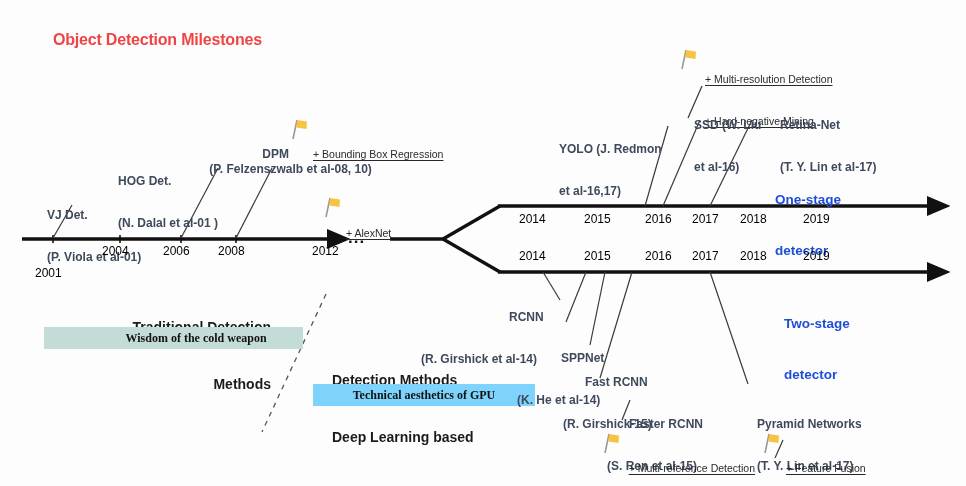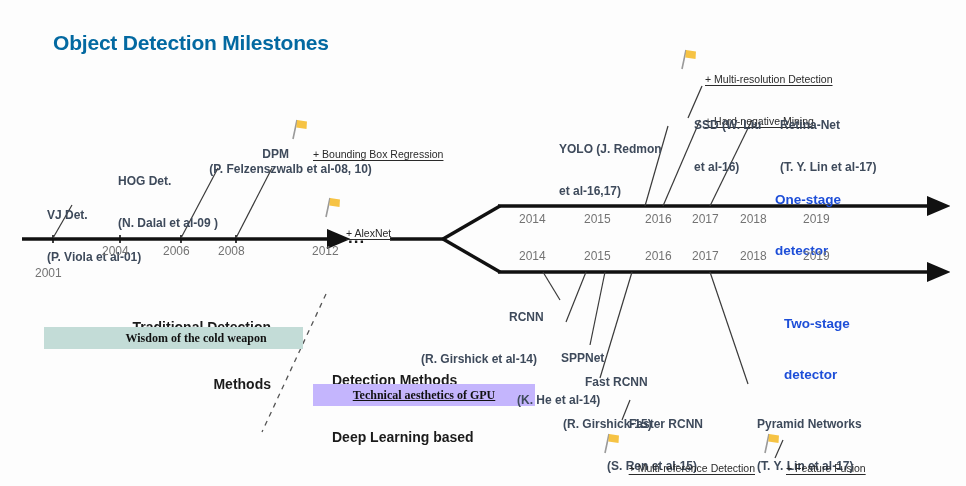--- a/index.html
+++ b/index.html
@@ -3,40 +3,40 @@
 <meta charset="utf-8">
 <style>
   html,body{margin:0;padding:0;background:#ffffff;}
   body{width:966px;height:486px;overflow:hidden;
        font-family:"Liberation Sans","DejaVu Sans",sans-serif;}
   #stage{position:relative;width:966px;height:486px;background:#fdfdfd;}
   svg#wire{position:absolute;left:0;top:0;width:966px;height:486px;}
 
   .lbl{position:absolute;white-space:pre;}
 
-  .title{font-size:21px;font-weight:bold;color:#0369a1;letter-spacing:-0.2px;}
+  .title{font-size:16px;font-weight:bold;color:#ef4444;letter-spacing:-0.2px;}
 
   .milestone{font-size:12px;font-weight:bold;
              color:#3e4a5b;line-height:14px;}
 
-  .year{font-size:12px;color:#737373;font-weight:normal;}
+  .year{font-size:12px;color:#000000;font-weight:normal;}
 
   .stagelab{font-size:13.5px;font-weight:bold;color:#1d4ed8;line-height:17px;}
 
   .sectionlab{font-size:14px;font-weight:bold;color:#1b1b1b;line-height:19px;}
 
   .anno{font-size:10.5px;color:#2a2a2a;line-height:14px;}
   .anno u{text-decoration:underline;text-underline-offset:1.5px;}
   .anno .ln{display:block;}
 
   .chip{position:absolute;font-family:"Liberation Serif","DejaVu Serif",serif;
         font-size:12px;font-weight:bold;color:#111;
         display:flex;align-items:center;justify-content:center;}
   .chip.teal{background:#c3dcd7;}
-  .chip.pink{background:#c4b5fd;text-decoration:underline;}
+  .chip.pink{background:#7dd3fc;}
 
   .dots{font-size:17px;font-weight:bold;color:#1b1b1b;letter-spacing:1px;}
 
   .flag{position:absolute;width:18px;height:22px;}
 </style>
 </head>
 <body>
 
 <div id="stage">
 
@@ -97,21 +97,21 @@
 
   <div class="lbl title" style="left:53px;top:31px;">Object Detection Milestones</div>
 
   <div class="lbl milestone" style="left:47px;top:180px;">
     <div>VJ Det.</div>
     <div>(P. Viola et al-01)</div>
   </div>
 
   <div class="lbl milestone" style="left:118px;top:146px;">
     <div>HOG Det.</div>
-    <div>(N. Dalal et al-09 )</div>
+    <div>(N. Dalal et al-01 )</div>
   </div>
 
   <div class="lbl milestone" style="left:249px;top:133px;">
     <span>DPM</span>
   </div>
   <div class="lbl milestone" style="left:196px;top:148px;">
     <span>(P. Felzenszwalb et al-08, 10)</span>
   </div>
 
   <div class="flag" style="left:290px;top:118px;">

